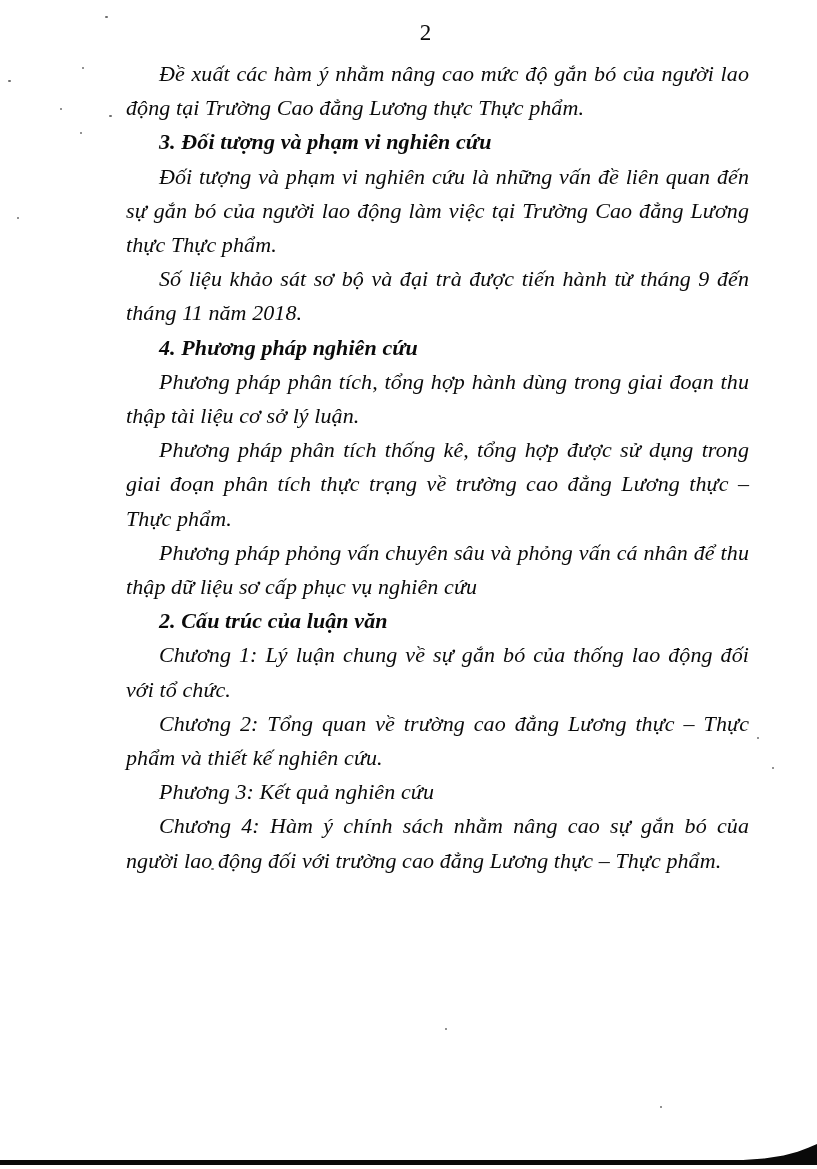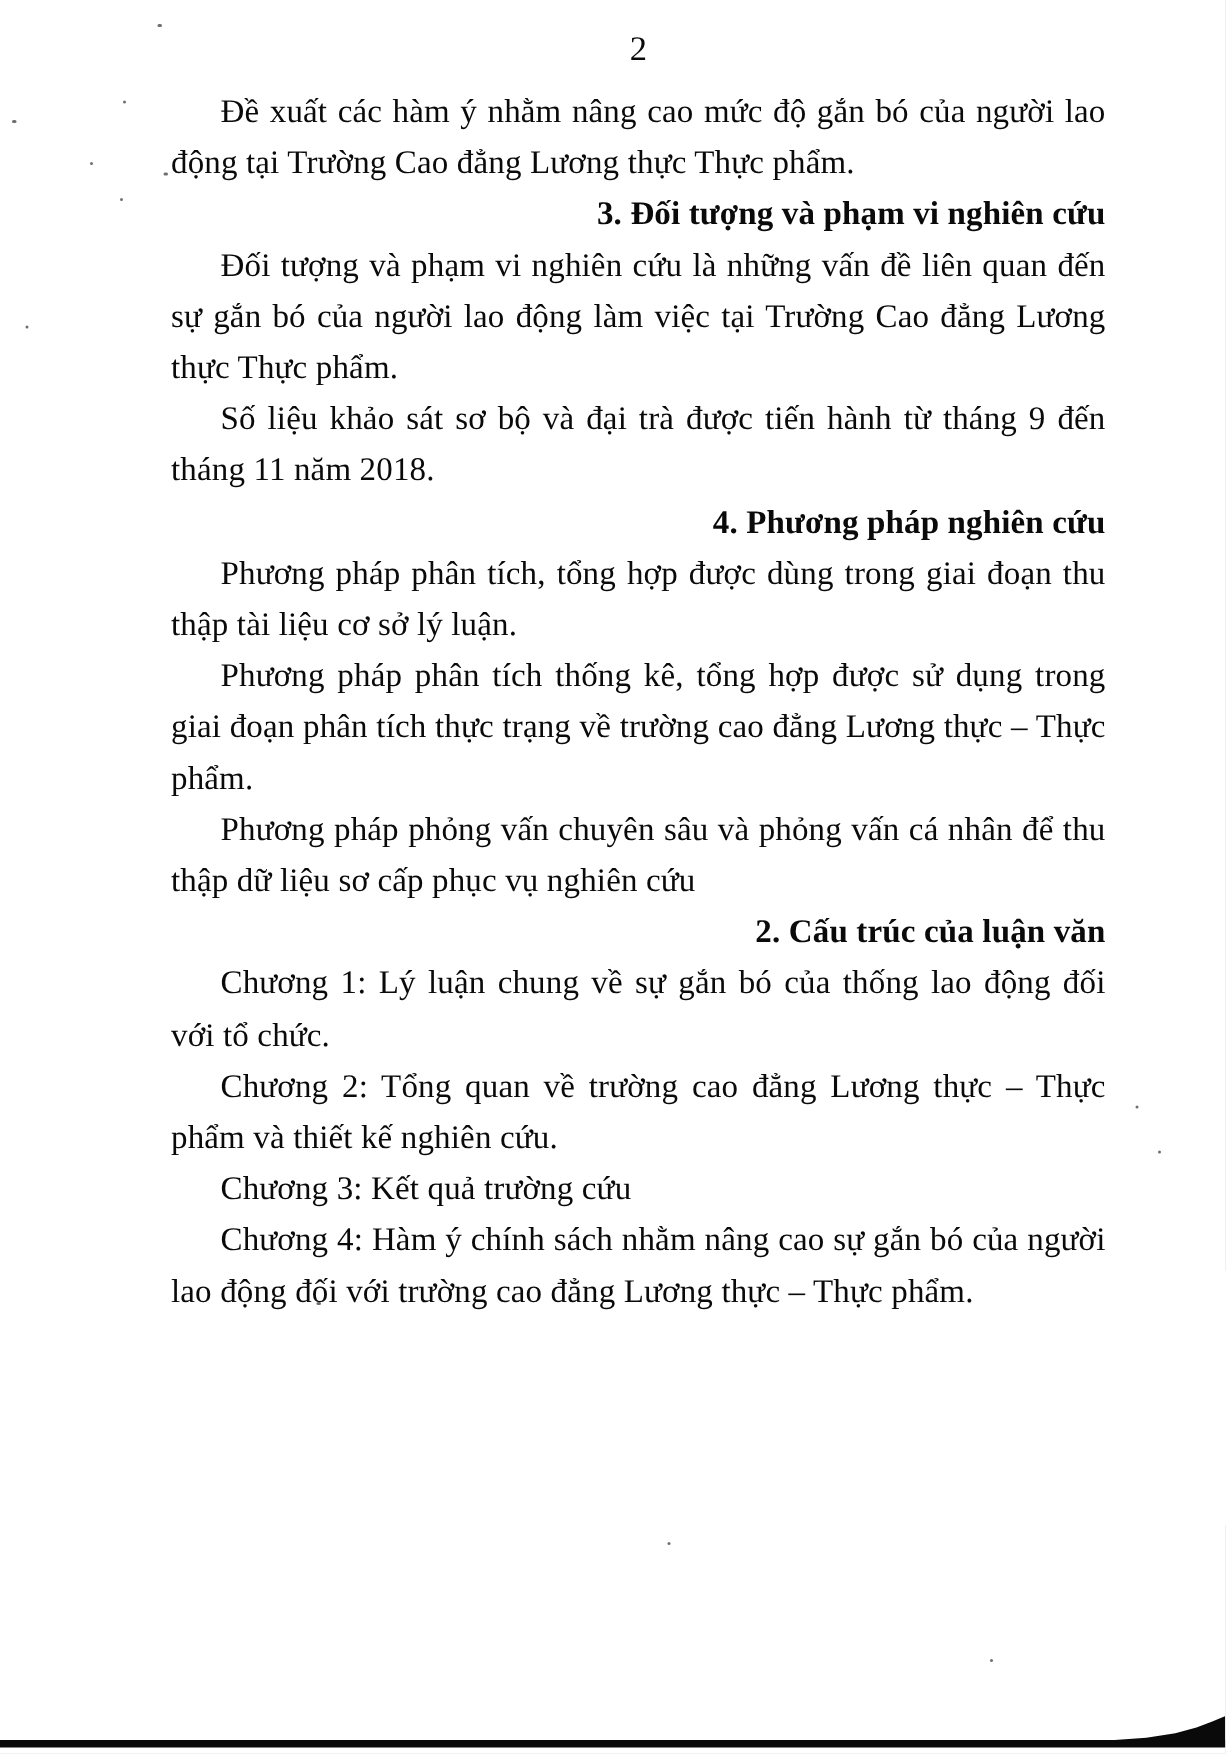--- a/index.html
+++ b/index.html
@@ -23,35 +23,36 @@
     top: 20px;
     left: 114px;
     width: 623px;
     text-align: center;
     font-size: 23px;
     line-height: 26px;
   }
   .content {
     position: absolute;
     top: 57px;
-    left: 114px;
+    left: 126px;
     width: 623px;
+    font-style: italic;
   }
   .content p {
     margin: 0;
     padding: 0;
     font-size: 22px;
     line-height: 34.2px;
     text-align: justify;
     text-indent: 33px;
     letter-spacing: 0.1px;
   }
   .content p.heading {
     font-weight: bold;
-    text-align: right;
+    text-align: left;
   }
   
   .scan-bar-bottom {
     position: absolute;
     left: 0;
     bottom: 4px;
     width: 817px;
     height: 5px;
     background: #0a0a0a;
   }
@@ -91,27 +92,27 @@
 <div class="page">
 
   <div class="page-number">2</div>
 
   <div class="content">
     <p class="body">Đề xuất các hàm ý nhằm nâng cao mức độ gắn bó của người lao động tại Trường Cao đẳng Lương thực Thực phẩm.</p>
     <p class="heading">3. Đối tượng và phạm vi nghiên cứu</p>
     <p class="body">Đối tượng và phạm vi nghiên cứu là những vấn đề liên quan đến sự gắn bó của người lao động làm việc tại Trường Cao đẳng Lương thực Thực phẩm.</p>
     <p class="body">Số liệu khảo sát sơ bộ và đại trà được tiến hành từ tháng 9 đến tháng 11 năm 2018.</p>
     <p class="heading">4. Phương pháp nghiên cứu</p>
-    <p class="body">Phương pháp phân tích, tổng hợp được dùng trong giai đoạn thu thập tài liệu cơ sở lý luận.</p>
+    <p class="body">Phương pháp phân tích, tổng hợp hành dùng trong giai đoạn thu thập tài liệu cơ sở lý luận.</p>
     <p class="body">Phương pháp phân tích thống kê, tổng hợp được sử dụng trong giai đoạn phân tích thực trạng về trường cao đẳng Lương thực – Thực phẩm.</p>
     <p class="body">Phương pháp phỏng vấn chuyên sâu và phỏng vấn cá nhân để thu thập dữ liệu sơ cấp phục vụ nghiên cứu</p>
     <p class="heading">2. Cấu trúc của luận văn</p>
     <p class="body">Chương 1: Lý luận chung về sự gắn bó của thống lao động đối với tổ chức.</p>
     <p class="body">Chương 2: Tổng quan về trường cao đẳng Lương thực – Thực phẩm và thiết kế nghiên cứu.</p>
-    <p class="body">Chương 3: Kết quả trường cứu</p>
+    <p class="body">Phương 3: Kết quả nghiên cứu</p>
     <p class="body">Chương 4: Hàm ý chính sách nhằm nâng cao sự gắn bó của người lao động đối với trường cao đẳng Lương thực – Thực phẩm.</p>
   </div>
 
   <div class="speck s1"></div>
   <div class="speck s2"></div>
   <div class="speck s3"></div>
   <div class="speck s4"></div>
   <div class="speck s5"></div>
   <div class="speck s6"></div>
   <div class="speck s7"></div>

